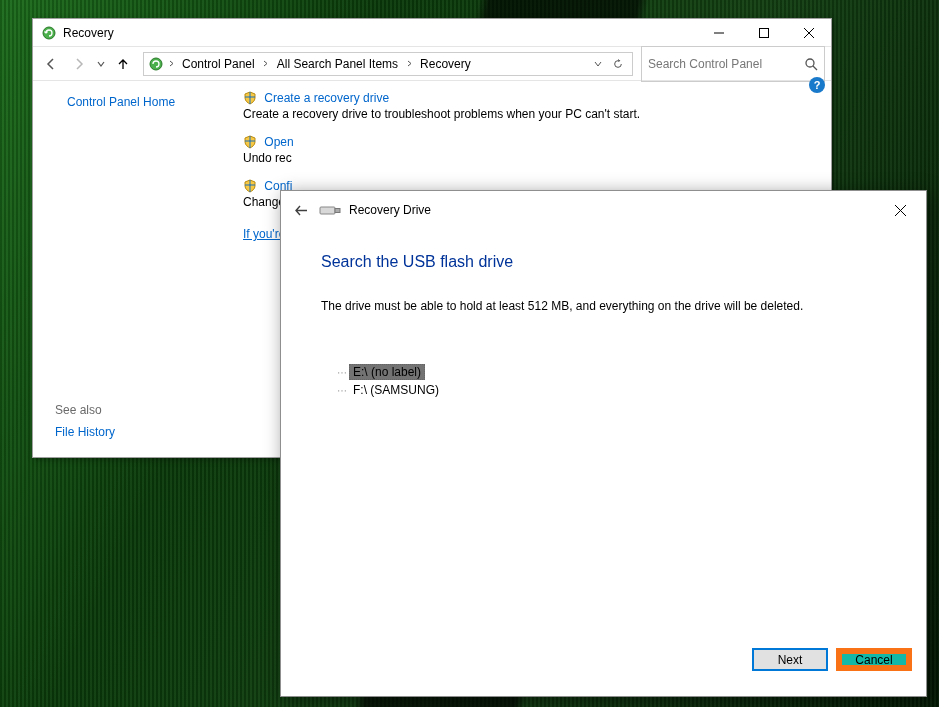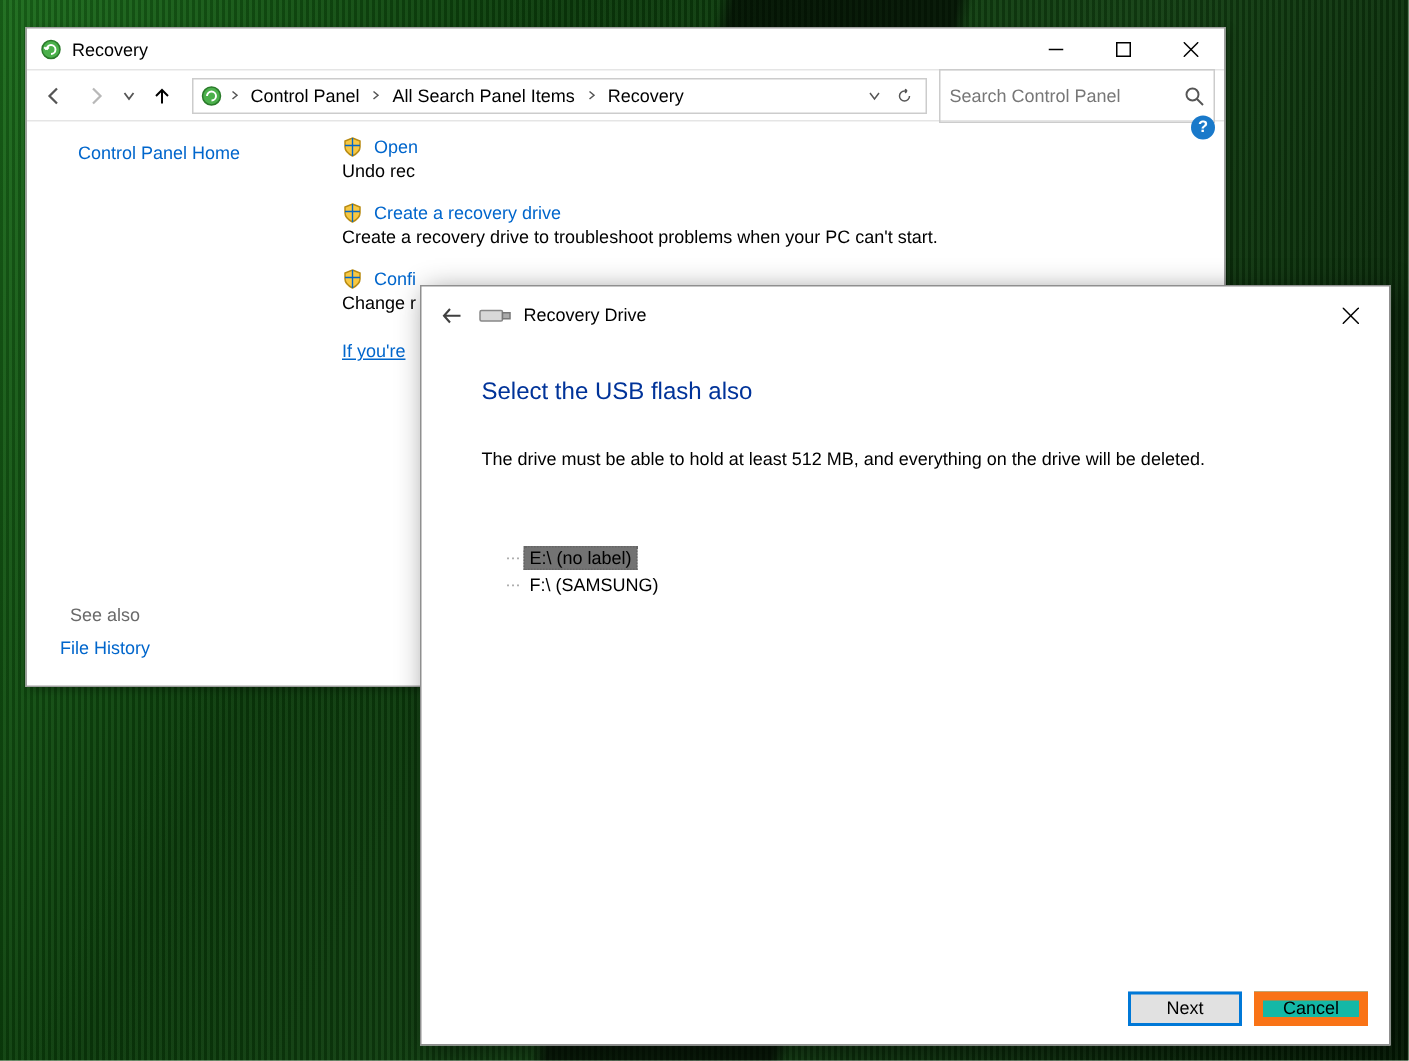--- a/index.html
+++ b/index.html
@@ -20,21 +20,21 @@
      linear-gradient(115deg, #1b6b1b 0%, #0a3a0a 30%, #123f12 60%, #031a03 100%);
   }
   .desktop-tex::before{
     content:""; position:absolute; inset:0;
     background: linear-gradient(100deg, transparent 45%, rgba(0,0,0,0.6) 46%, rgba(0,0,0,0.6) 60%, transparent 61%);
   }
 
   
   .cp-window {
     position: absolute;
-    left: 17px; top: 18px;
+    left: 32px; top: 18px;
     width: 800px; height: 440px;
     background: #fff;
     border: 1px solid #a0a0a0;
     box-shadow: 2px 2px 6px rgba(0,0,0,0.3);
     display: flex; flex-direction: column;
   }
   .titlebar {
     height: 28px;
     display:flex; align-items:center;
     border-bottom: 1px solid #e5e5e5;
@@ -92,21 +92,21 @@
     flex:1; display:flex;
     position:relative;
   }
   .cp-side{
     width:210px;
     padding:14px 0 0 34px;
   }
   .cp-side a{ color:#0066cc; text-decoration:none; font-size:12px;}
   .cp-seealso{
     position:absolute; left:22px; bottom:18px;
-    display:flex; flex-direction:column; gap:8px;text-align:center;
+    display:flex; flex-direction:column; gap:8px;
   }
   .cp-seealso .hdr{ color:#6a6a6a; font-size:12px;}
 
   .cp-main{
     flex:1; padding: 10px 8px 0 0;
     position:relative;
   }
   .help-dot{
     position:absolute; right:6px; top:-4px;
     width:16px;height:16px;border-radius:50%;
@@ -158,21 +158,21 @@
     font-size:12px;
   }
   .tree-tick{
     width:12px; color:#9a9a9a; font-size:10px; text-align:left;
   }
   .drive-sel{ background:#737373; border:1px dotted #666; padding:0 3px;}
   .drive-unsel{ padding:0 4px;}
 
   .wiz-footer{
     height:48px;
-    display:flex; align-items:center; justify-content:flex-end;
+    display:flex; justify-content:flex-end;
     gap:8px; padding:0 14px;
   }
   .btn{
     width:76px; height:23px;
     background:#14b8a6; border:6px solid #f97316;
     font-size:12px; color:#000;
     display:flex;align-items:center;justify-content:center;
     cursor:pointer;
   }
   .btn.primary{ border:2px solid #0078d7; background:#e1e1e1;}
@@ -287,30 +287,30 @@
     </div>
 
     <div class="cp-main">
       <div class="help-dot">?</div>
 
       <div class="tool-item">
         <svg class="shield" viewBox="0 0 14 14">
             <path d="M7 1 L12 3 L12 7 C12 10 9 12 7 13 C5 12 2 10 2 7 L2 3 Z" fill="#f7c843" stroke="#b88b12"></path>
             <path d="M7 1 L7 13 M2 6 L12 6" stroke="#0066cc" stroke-width="0.9" fill="none"></path>
           </svg>
-        <a href="#" class="tool-link">Open</a>
-        <div class="tool-desc">Undo rec</div>
+        <a href="#" class="tool-link">Create a recovery drive</a>
+        <div class="tool-desc">Create a recovery drive to troubleshoot problems when your PC can't start.</div>
       </div>
       <div class="tool-item">
         <svg class="shield" viewBox="0 0 14 14">
             <path d="M7 1 L12 3 L12 7 C12 10 9 12 7 13 C5 12 2 10 2 7 L2 3 Z" fill="#f7c843" stroke="#b88b12"></path>
             <path d="M7 1 L7 13 M2 6 L12 6" stroke="#0066cc" stroke-width="0.9" fill="none"></path>
           </svg>
-        <a href="#" class="tool-link">Create a recovery drive</a>
-        <div class="tool-desc">Create a recovery drive to troubleshoot problems when your PC can't start.</div>
+        <a href="#" class="tool-link">Open</a>
+        <div class="tool-desc">Undo rec</div>
       </div>
       <div class="tool-item">
         <svg class="shield" viewBox="0 0 14 14">
             <path d="M7 1 L12 3 L12 7 C12 10 9 12 7 13 C5 12 2 10 2 7 L2 3 Z" fill="#f7c843" stroke="#b88b12"></path>
             <path d="M7 1 L7 13 M2 6 L12 6" stroke="#0066cc" stroke-width="0.9" fill="none"></path>
           </svg>
         <a href="#" class="tool-link">Confi</a>
         <div class="tool-desc">Change r</div>
       </div>
 
@@ -335,21 +335,21 @@
     <span class="wiz-title-text">Recovery Drive</span>
     <div class="wiz-close">
       <svg viewBox="0 0 11 11" fill="none">
           <line x1="0" y1="0" x2="11" y2="11"></line>
           <line x1="11" y1="0" x2="0" y2="11"></line>
         </svg>
     </div>
   </div>
 
   <div class="wiz-body">
-    <div class="wiz-h">Select the USB flash also</div>
+    <div class="wiz-h">Search the USB flash drive</div>
     <div class="wiz-p">The drive must be able to hold at least 512 MB, and everything on the drive will be deleted.</div>
 
     <div class="drive-list">
       <div class="drive-row">
         <span class="tree-tick">⋯</span>
         <span class="drive-sel">E:\ (no label)</span>
       </div>
       <div class="drive-row">
         <span class="tree-tick">⋯</span>
         <span class="drive-unsel">F:\ (SAMSUNG)</span>

